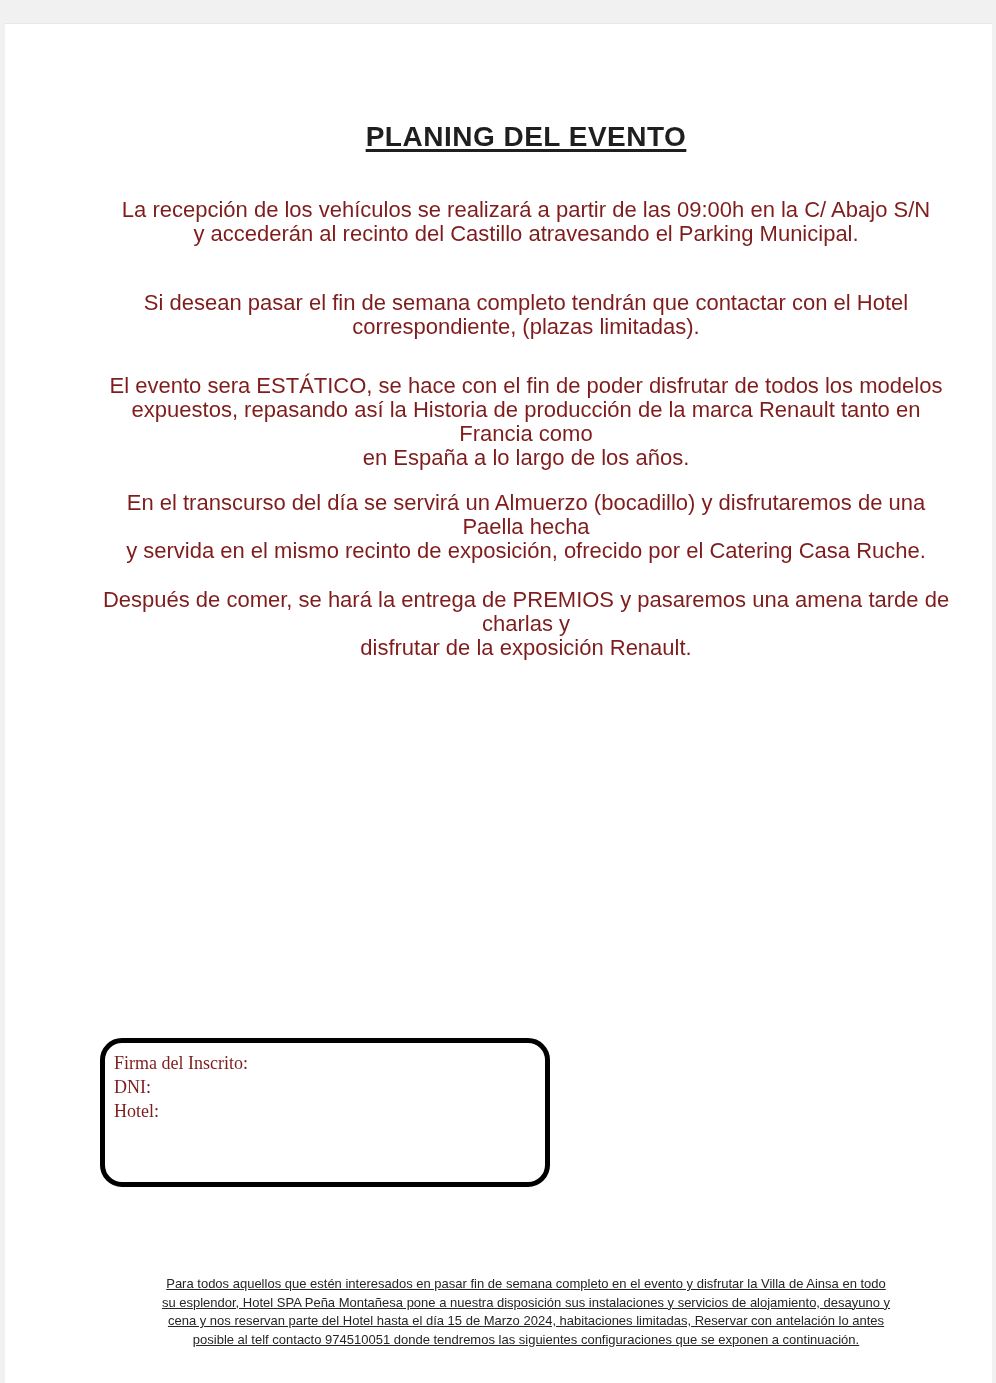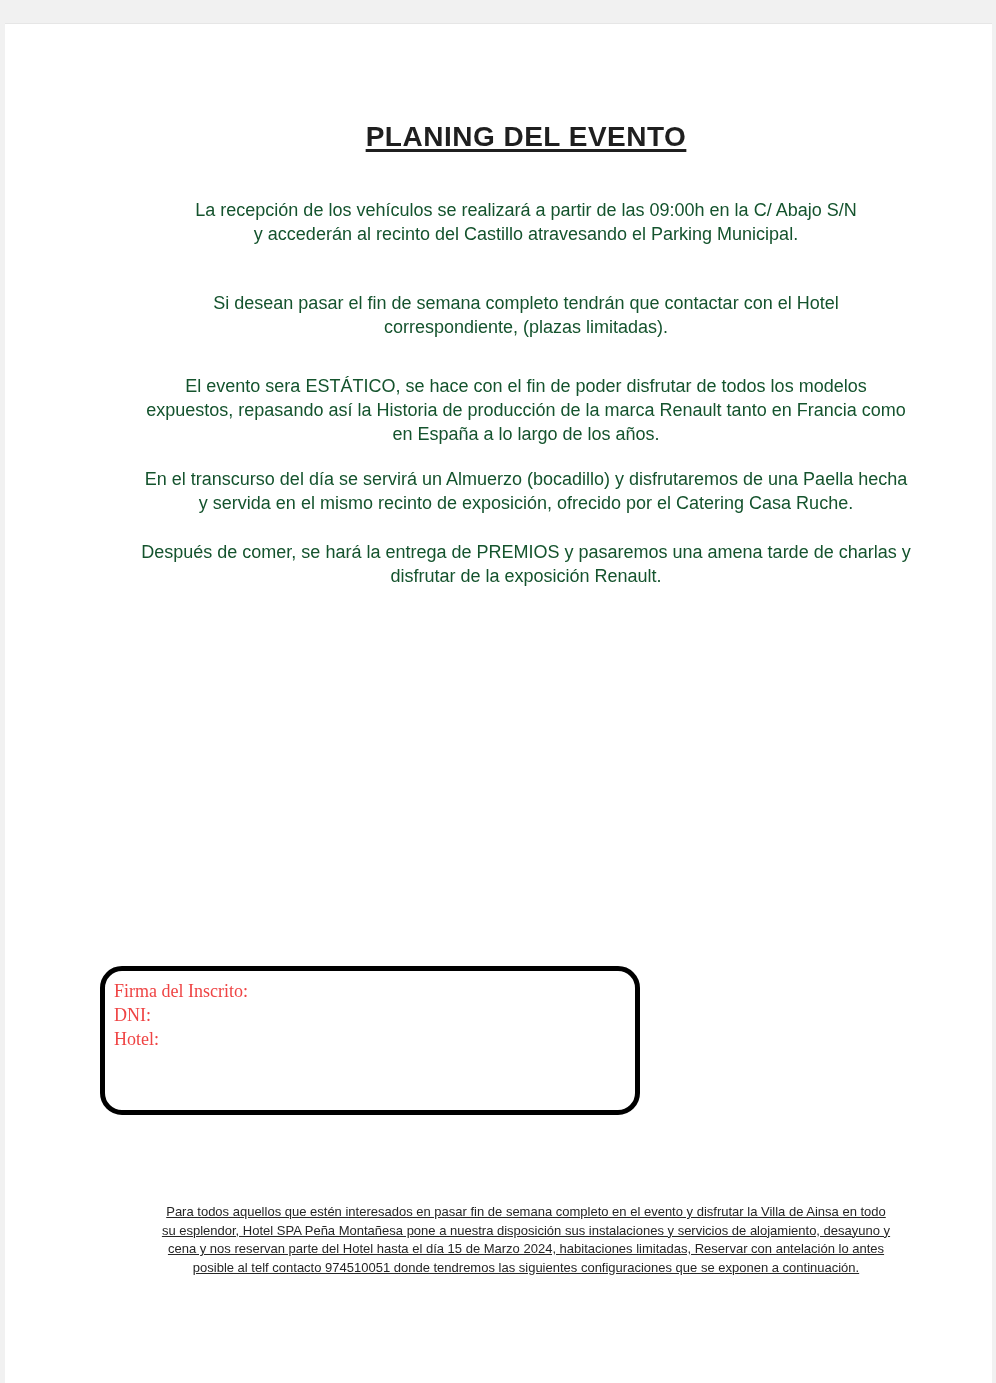--- a/index.html
+++ b/index.html
@@ -35,43 +35,43 @@
     line-height: 32px;
     font-weight: 700;
     color: #1f1f1f;
     text-decoration: underline;
     text-decoration-thickness: 2.5px;
     text-underline-offset: 3px;
     letter-spacing: 0.5px;
   }
   .para {
     text-align: center;
-    font-size: 18px;
+    font-size: 22px;
     line-height: 24px;
-    color: #14532d;
+    color: #7f1d1d;
     white-space: pre-line;
     font-weight: 400;
   }
   .p1 { margin-top: 45px; }
   .p2 { margin-top: 45px; }
   .p3 { margin-top: 35px; }
   .p4 { margin-top: 21px; }
   .p5 { margin-top: 25px; }
   .sig-box {
     margin-top: 378px;
     box-sizing: border-box;
-    width: 540px;
+    width: 450px;
     height: 149px;
     border: 5px solid #000000;
     border-radius: 22px;
     padding: 8px 10px 0 9px;
     font-family: "Liberation Serif", serif;
     font-size: 18px;
     line-height: 24px;
-    color: #ef4444;
+    color: #7f1d1d;
   }
   .footer-note {
     margin-top: 88px;
     font-size: 13px;
     line-height: 18.5px;
     color: #262626;
     text-decoration: underline;
   }
 </style>
 </head>

